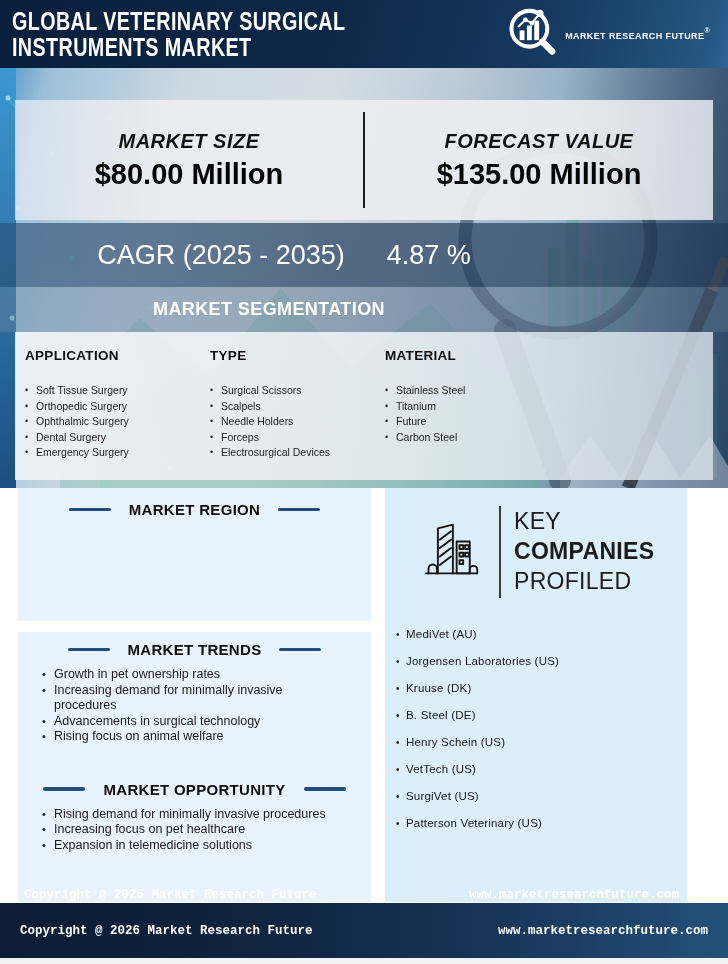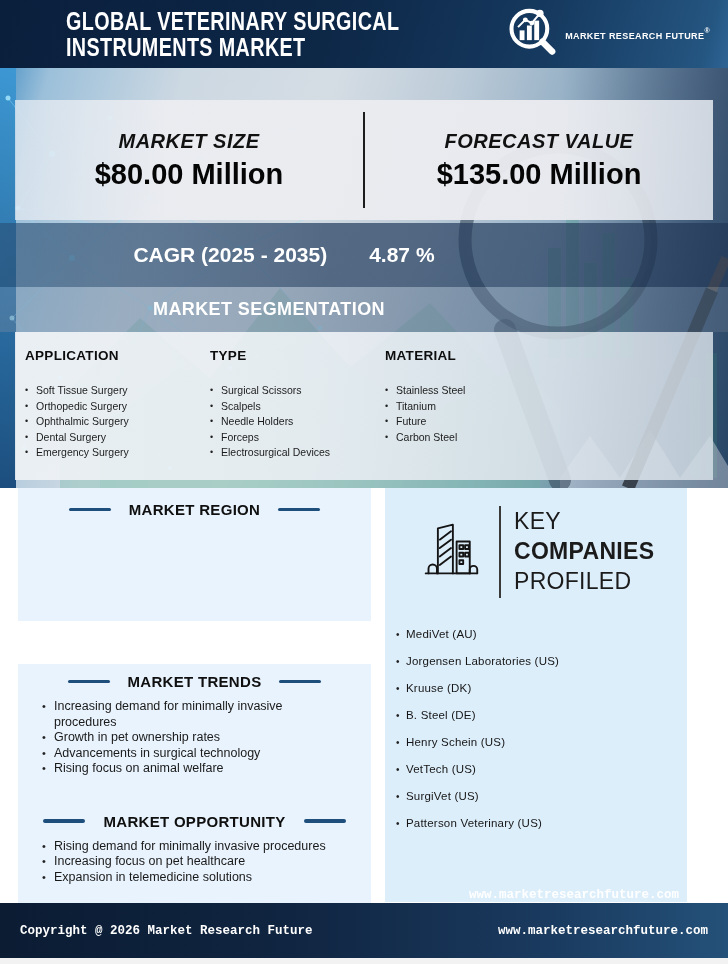--- a/index.html
+++ b/index.html
@@ -4,21 +4,21 @@
 <style>
   * { margin:0; padding:0; box-sizing:border-box; }
   html,body { background:#ffffff; }
   body { font-family:"Liberation Sans", sans-serif; }
   .page { position:relative; width:728px; height:964px; overflow:hidden; background:#ffffff; margin:0 auto; }
 
   
   .topbar {
     position:absolute; left:0; top:0; width:728px; height:68px;
     background:linear-gradient(105deg,#0a1f3c 0%,#0d2747 45%,#163a60 75%,#245580 96%,#2e6495 100%);
-    display:flex; align-items:center; justify-content:flex-end;
+    display:flex; align-items:center; justify-content:space-between;
     padding:0 14px 0 12px;
   }
   .main-title {
     color:#ffffff; font-weight:bold; font-size:26px; line-height:26px;
     letter-spacing:.5px; transform:scaleX(.76); transform-origin:left center; white-space:nowrap;
   }
   .brand { display:flex; align-items:center; gap:8px; padding-right:4px; }
   .brand-text { color:#ffffff; font-weight:bold; font-size:9px; letter-spacing:.4px; white-space:nowrap; }
   .brand-text sup { font-size:7px; vertical-align:6px; }
 
@@ -37,21 +37,21 @@
   .stat-label { font-size:20px; font-weight:bold; color:#111; letter-spacing:.5px;font-style:italic; }
   .stat-value { font-size:29px; font-weight:bold; color:#050505; margin-top:5px; }
   .vdivider { width:2px; height:96px; background:#1c1c1c; }
 
   .cagr-band {
     position:absolute; left:0; top:155px; width:728px; height:64px;
     background:linear-gradient(90deg, rgba(42,80,118,.62) 0%, rgba(36,62,96,.72) 45%, rgba(32,52,82,.62) 100%);
     display:flex; align-items:center; justify-content:center;
   }
   .cagr-inner { display:flex; gap:42px; transform:translateX(-80px); }
-  .cagr-label, .cagr-value { color:#ffffff; font-weight:bold; font-size:21px; white-space:nowrap; }
+  .cagr-label, .cagr-value { color:#ffffff; font-weight:normal; font-size:27px; white-space:nowrap; }
 
   .seg-title-band {
     position:absolute; left:0; top:219px; width:728px; height:45px;
     background:linear-gradient(90deg, rgba(105,135,165,.45) 0%, rgba(96,118,144,.58) 55%, rgba(88,108,132,.5) 100%);
     display:flex; align-items:center; justify-content:center;
   }
   .seg-title { color:#ffffff; font-weight:bold; font-size:18px; letter-spacing:.4px; transform:translateX(-95px); }
 
   .seg-panel {
     position:absolute; left:15px; top:264px; width:698px; height:148px;
@@ -60,21 +60,21 @@
   }
   .seg-col h3 { font-size:13.5px; font-weight:bold; color:#0d0d0d; letter-spacing:.3px; margin-bottom:20px; }
   .seg-col ul { list-style:none; }
   .seg-col li { font-size:10.5px; color:#1c1c1c; line-height:15.6px; padding-left:11px; position:relative; }
   .seg-col li::before { content:"•"; position:absolute; left:0; top:0; font-size:9px; color:#222; }
 
   
   .lower { position:absolute; left:0; top:488px; width:728px; height:415px; background:#ffffff;border-radius:23px; }
   .panel { background:#e9f3fd; position:absolute; overflow:hidden; }
   .region-panel { left:18px; top:0; width:353px; height:133px; }
-  .trends-panel { left:18px; top:144px; width:353px; height:270px;margin-top:32px; }
+  .trends-panel { left:18px; top:144px; width:353px; height:270px; }
   .companies-panel { left:385px; top:0; width:302px; height:414px; background:#ddeefb; }
 
   .panel-title-row { display:flex; align-items:center; justify-content:center; gap:18px; }
   .dash { width:42px; height:3.5px; background:#1e4e7c; border-radius:2px; }
   .panel-title { font-size:15px; font-weight:bold; color:#0f0f0f; letter-spacing:.3px; white-space:nowrap; }
   .region-panel .panel-title-row { margin-top:13px; }
   .trends-panel .row-trends { margin-top:9px; }
   .trends-panel .row-opportunity { margin-top:36px; }
 
   .bullet-list { list-style:none; margin-top:9px; padding-left:24px; padding-right:12px; }
@@ -266,22 +266,22 @@
       </div>
     </div>
 
     <div class="panel trends-panel">
       <div class="panel-title-row row-trends">
         <span class="dash"></span>
         <span class="panel-title">MARKET TRENDS</span>
         <span class="dash"></span>
       </div>
       <ul class="bullet-list trends-list">
+        <li>Growth in pet ownership rates</li>
         <li>Increasing demand for minimally invasive procedures</li>
-        <li>Growth in pet ownership rates</li>
         <li>Advancements in surgical technology</li>
         <li>Rising focus on animal welfare</li>
       </ul>
       <div class="panel-title-row row-opportunity">
         <span class="dash"></span>
         <span class="panel-title">MARKET OPPORTUNITY</span>
         <span class="dash"></span>
       </div>
       <ul class="bullet-list">
         <li>Rising demand for minimally invasive procedures</li>

